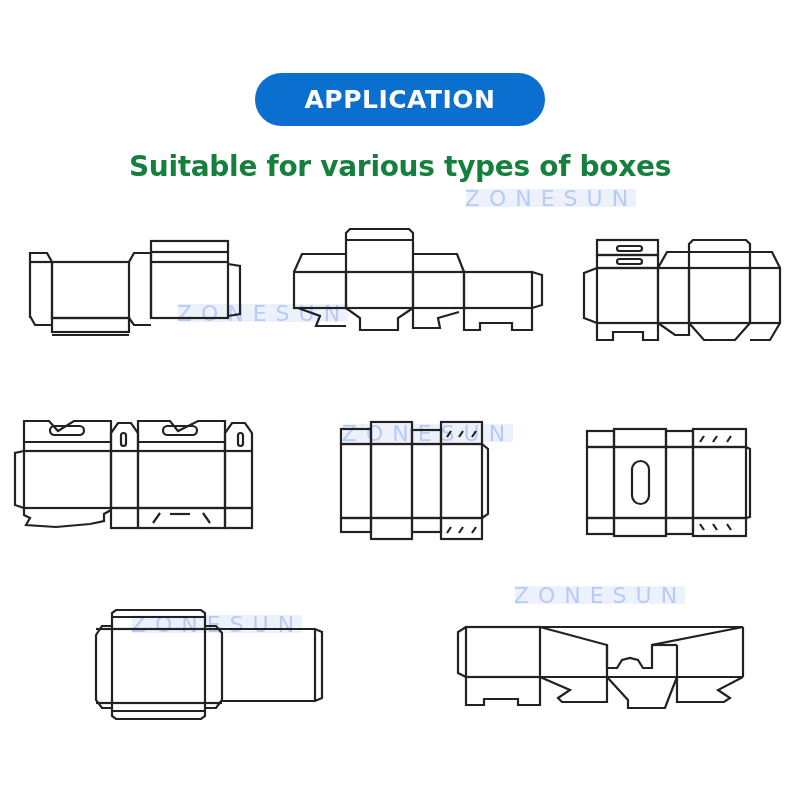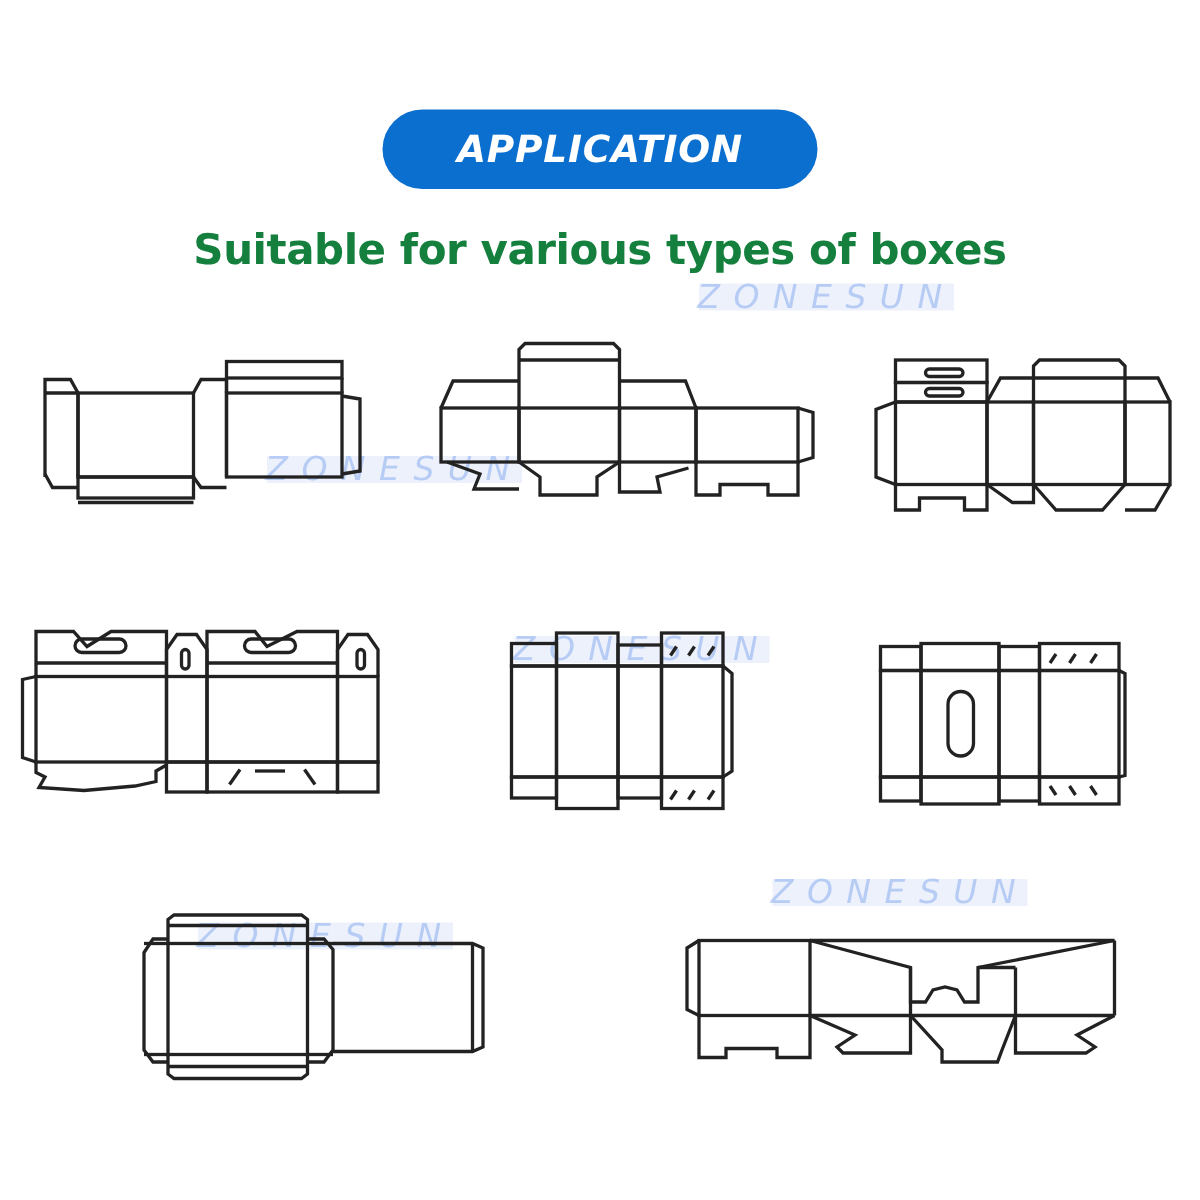--- a/index.html
+++ b/index.html
@@ -1,32 +1,32 @@
 <!DOCTYPE html>
 <html><head>
 <meta charset="utf-8">
 <style>
   html, body { margin:0; padding:0; background:#ffffff; }
   body { width:800px; height:800px; position:relative; overflow:hidden; font-family:"DejaVu Sans", sans-serif; }
   .pill {
     position:absolute; left:255px; top:73px; width:290px; height:53px;
     background:#0a6fcf; border-radius:27px; color:#fff;
     display:flex; align-items:center; justify-content:center;
-    font-family:"DejaVu Sans", sans-serif; font-weight:bold; font-size:25px; letter-spacing:0.5px;font-style:italic;
+    font-family:"DejaVu Sans", sans-serif; font-weight:bold; font-size:25px; letter-spacing:0.5px;
   }
   .subtitle {
     position:absolute; left:0; width:800px; top:150px; text-align:center;
     font-family:"DejaVu Sans", sans-serif; font-weight:bold; font-size:28px; color:#15803d;
     letter-spacing:-0.3px;
   }
   .wm {
     position:absolute; background:rgba(200,215,245,0.35);
     color:rgba(120,160,235,0.45); font-family:"DejaVu Sans", sans-serif;
     font-size:22px; letter-spacing:9px; display:flex; align-items:center; justify-content:center;
-    height:18px; padding:0 6px;font-style:italic;
+    height:18px; padding:0 6px;
   }
   svg.art { position:absolute; left:0; top:0; }
   svg.art * { fill:none; stroke:#222; stroke-width:2.2; stroke-linejoin:miter; }
 </style>
 </head>
 <body>
 
 <div class="pill">APPLICATION</div>
 <div class="subtitle">Suitable for various types of boxes</div>
 

